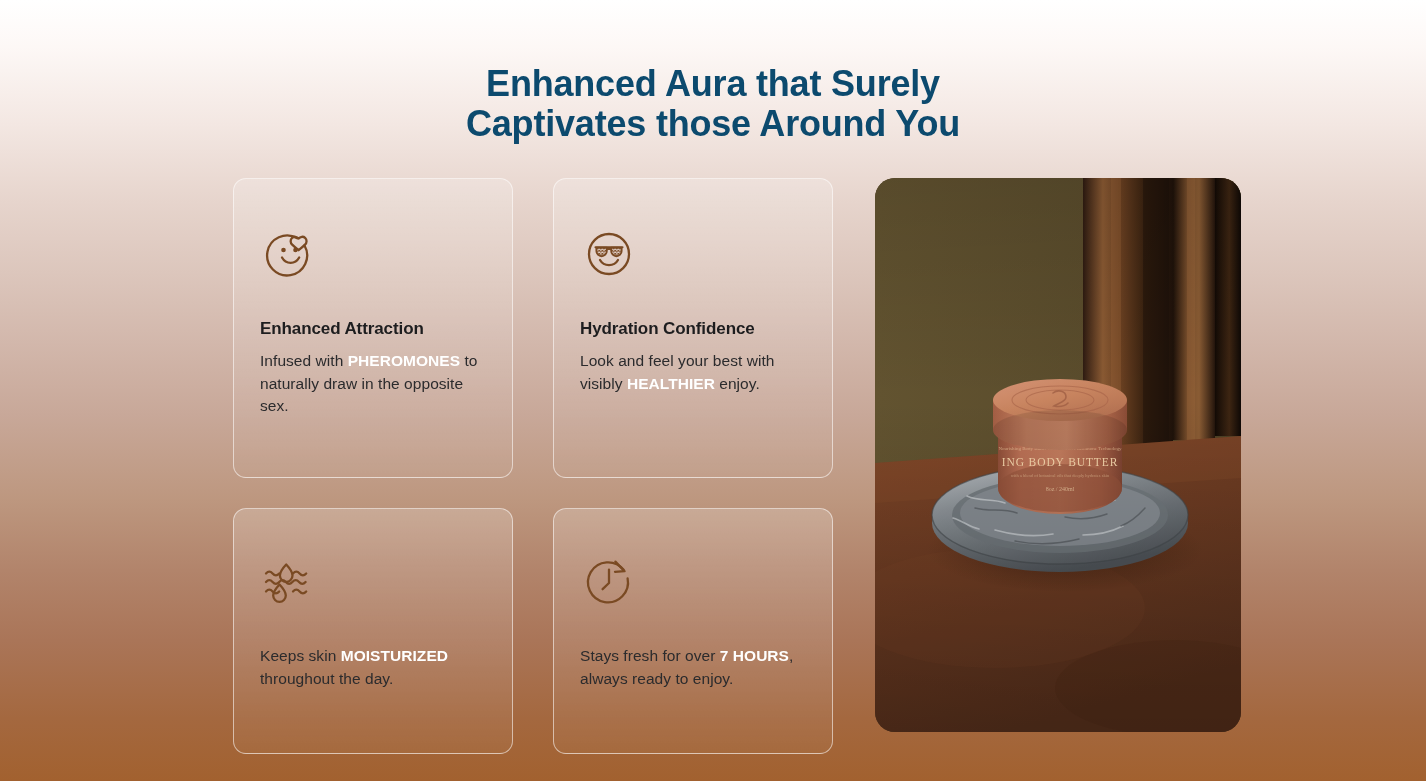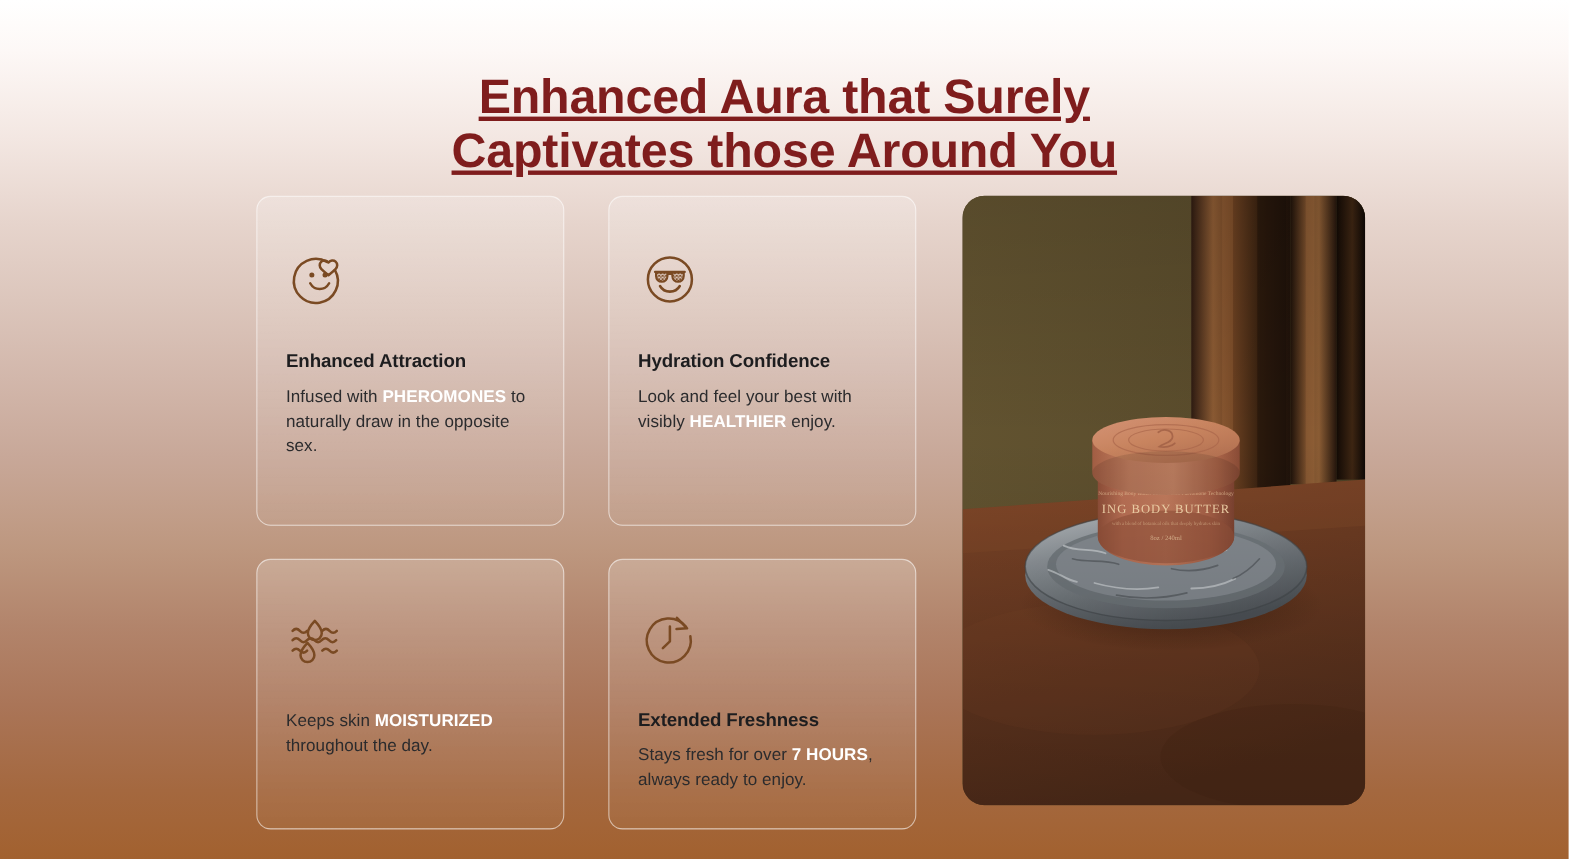--- a/index.html
+++ b/index.html
@@ -27,26 +27,25 @@
     position:relative;
   }
 
   
   .heading {
     width:100%;
     text-align:center;
     padding-top:64px;
   }
   .heading h1 {
-    font-size:44px;
+    font-size:36px;
     font-weight:bold;
     letter-spacing:-0.2px;
     line-height:1.12;
-    color:#7f1d1d;
-    text-decoration:underline;
+    color:#0c4a6e;
   }
   .heading h1 .ln { display:block; }
 
   
   .content {
     position:absolute;
     left:185px;
     top:178px;
     width:1056px;
     height:576px;
@@ -190,21 +189,20 @@
     <div class="card row2">
       <div class="card-icon">
         <svg viewBox="0 0 58 58">
           <g fill="none" stroke="#7a4a23" stroke-width="2.3" stroke-linecap="round" stroke-linejoin="round">
             <path d="M43.6 16.8A20 20 0 1 0 47.6 25.4"></path>
             <path d="M35.4 8.6l9.2 9.6-9.6 0.6"></path>
             <path d="M29 16.6v13.4l-6.4 6.2"></path>
           </g>
         </svg>
       </div>
-      <div class="card-title">Extended Freshness</div>
       <div class="card-desc"><span>Stays fresh for over </span><b>7 HOURS</b><span>, always ready to enjoy.</span></div>
     </div>
 
   </div>
 
   <div class="photo">
     <svg viewBox="0 0 366 554" preserveAspectRatio="xMidYMid slice">
       <defs>
         <linearGradient id="wallL" x1="0" y1="0" x2="1" y2="0">
           <stop offset="0%" stop-color="#625330"></stop>

